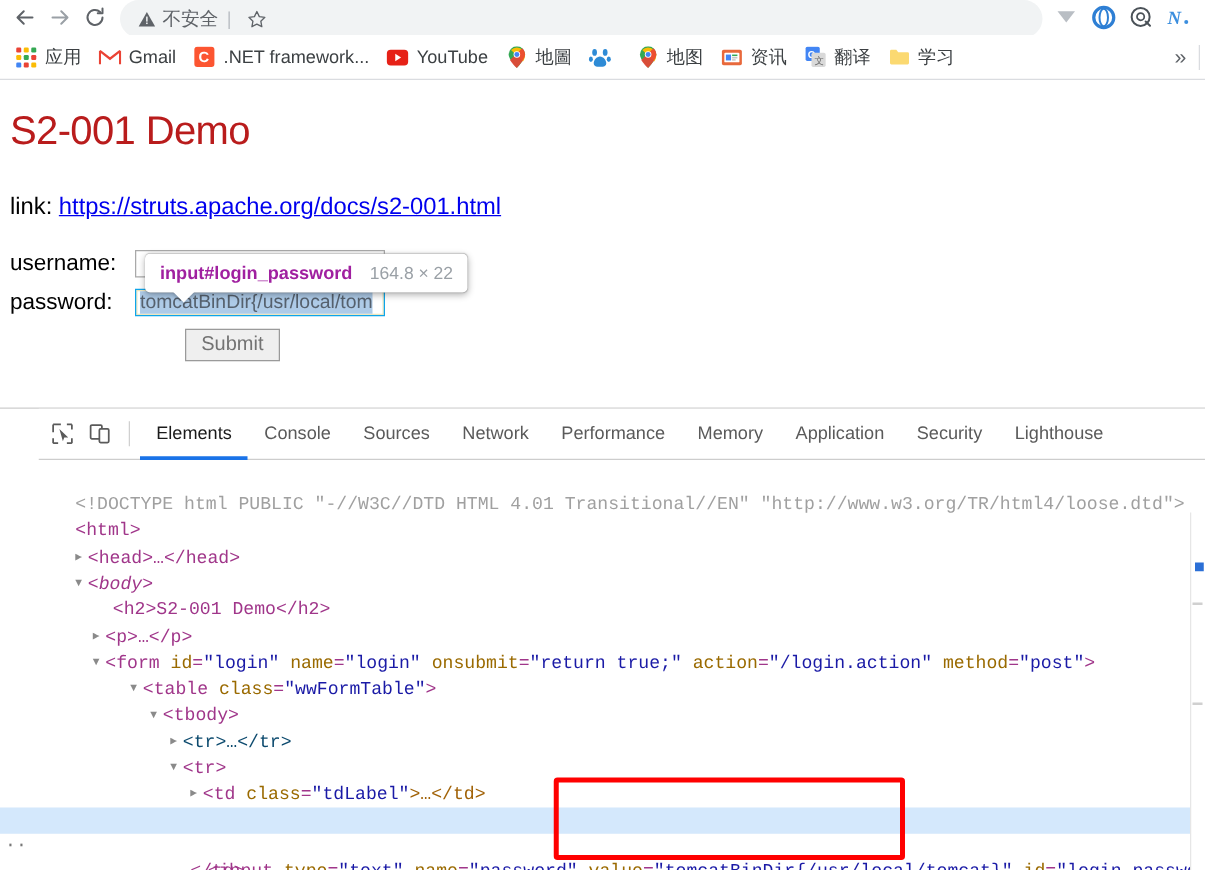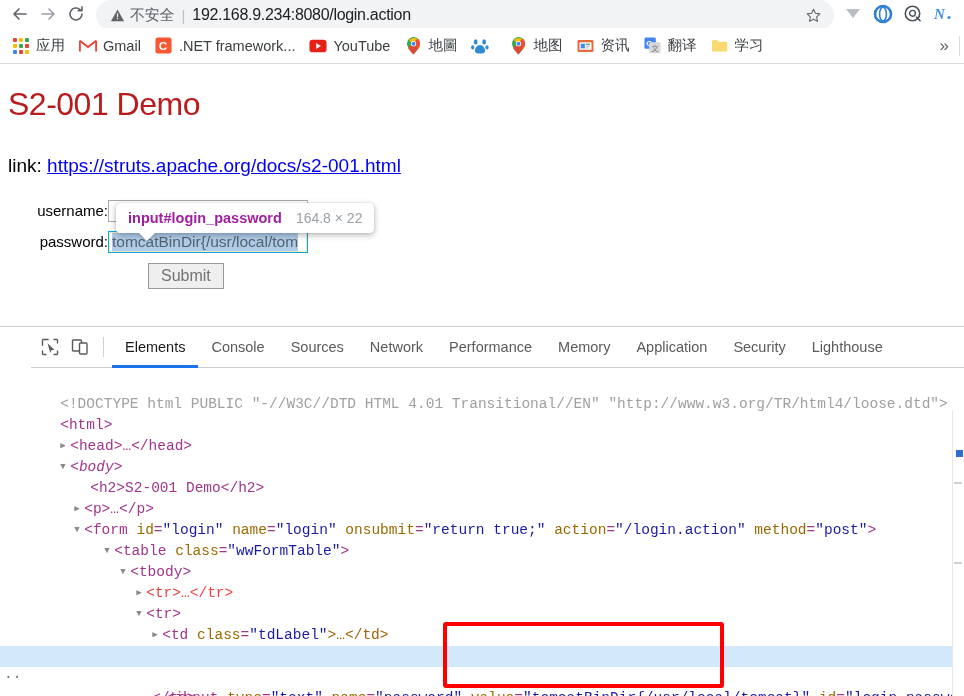--- a/index.html
+++ b/index.html
@@ -104,22 +104,22 @@
   #page-title {
     font-size: 32px; font-weight: normal; color: #b91c1c;
     margin: 22px 0 0 0; letter-spacing: -0.5px;
   }
   #link-line { font-size: 19px; color: #000; margin-top: 32px; }
   #doc-link { color: #0000ee; text-decoration: underline; }
 
   #form-area { margin-top: 18px; position: relative; }
   .form-row { display: flex; align-items: center; height: 31px; }
   .form-label {
-    font-size: 15px; color: #000; width: 100px;
-    text-align: right; white-space: nowrap;
+    font-size: 18px; color: #000; width: 100px;
+    text-align: left; white-space: nowrap;
   }
   .form-input {
     width: 200px; height: 22px;
     border: 1px solid #a9a9a9;
     background: #fff;
     font-size: 15px;
     padding: 1px 3px;
     color: #000;
     outline: none;
   }
@@ -285,21 +285,20 @@
     <div id="omnibox">
       <span id="warn-icon">
         <svg width="15" height="15" viewBox="0 0 16 16">
             <path d="M8 1.6 15 14H1z" fill="#5f6368"></path>
             <rect x="7.35" y="5.6" width="1.3" height="4.3" fill="#f1f3f4"></rect>
             <rect x="7.35" y="10.7" width="1.3" height="1.3" fill="#f1f3f4"></rect>
           </svg>
       </span>
       <span id="not-secure-text">不安全</span>
       <span id="omni-sep">|</span>
-      <span id="url-text">192.168.9.234:8080/login.action</span>
       <span id="star-btn">
         <svg width="17" height="17" viewBox="0 0 20 20">
             <path d="M10 2.6 12.3 7.4l5.2.7-3.8 3.6.95 5.2-4.65-2.5-4.65 2.5.95-5.2L2.5 8.1l5.2-.7z" fill="none" stroke="#5f6368" stroke-width="1.25" stroke-linejoin="round"></path>
           </svg>
       </span>
     </div>
 
     <div class="ext-icon">
       <svg width="22" height="22" viewBox="0 0 22 22">
           <path d="M4 6h14l-7 9z" fill="#b9bec4"></path>
@@ -549,21 +548,21 @@
 
     <div class="code-line" style="padding-left:52px;">
       <span class="arrow">▼</span><span class="tag"><span style="color:#a0368a">&lt;table </span><span style="color:#9a6a00">class</span><span style="color:#a0368a">=</span><span style="color:#1a1aa6">"wwFormTable"</span><span style="color:#a0368a">&gt;</span></span>
     </div>
 
     <div class="code-line" style="padding-left:68px;">
       <span class="arrow">▼</span><span class="tag"><span style="color:#a0368a">&lt;tbody&gt;</span></span>
     </div>
 
     <div class="code-line" style="padding-left:84px;">
-      <span class="arrow">▶</span><span class="tag"><span style="color:#ef4444">&lt;tr&gt;…&lt;/tr&gt;</span></span>
+      <span class="arrow">▶</span><span class="tag"><span style="color:#0c4a6e">&lt;tr&gt;…&lt;/tr&gt;</span></span>
     </div>
 
     <div class="code-line" style="padding-left:84px;">
       <span class="arrow">▼</span><span class="tag"><span style="color:#a0368a">&lt;tr&gt;</span></span>
     </div>
 
     <div class="code-line" style="padding-left:100px;">
       <span class="arrow">▶</span><span class="tag"><span style="color:#a0368a">&lt;td </span><span style="color:#9a6a00">class</span><span style="color:#a0368a">=</span><span style="color:#1a1aa6">"tdLabel"</span><span style="color:#a16207">&gt;…&lt;/td&gt;</span></span>
     </div>
 

